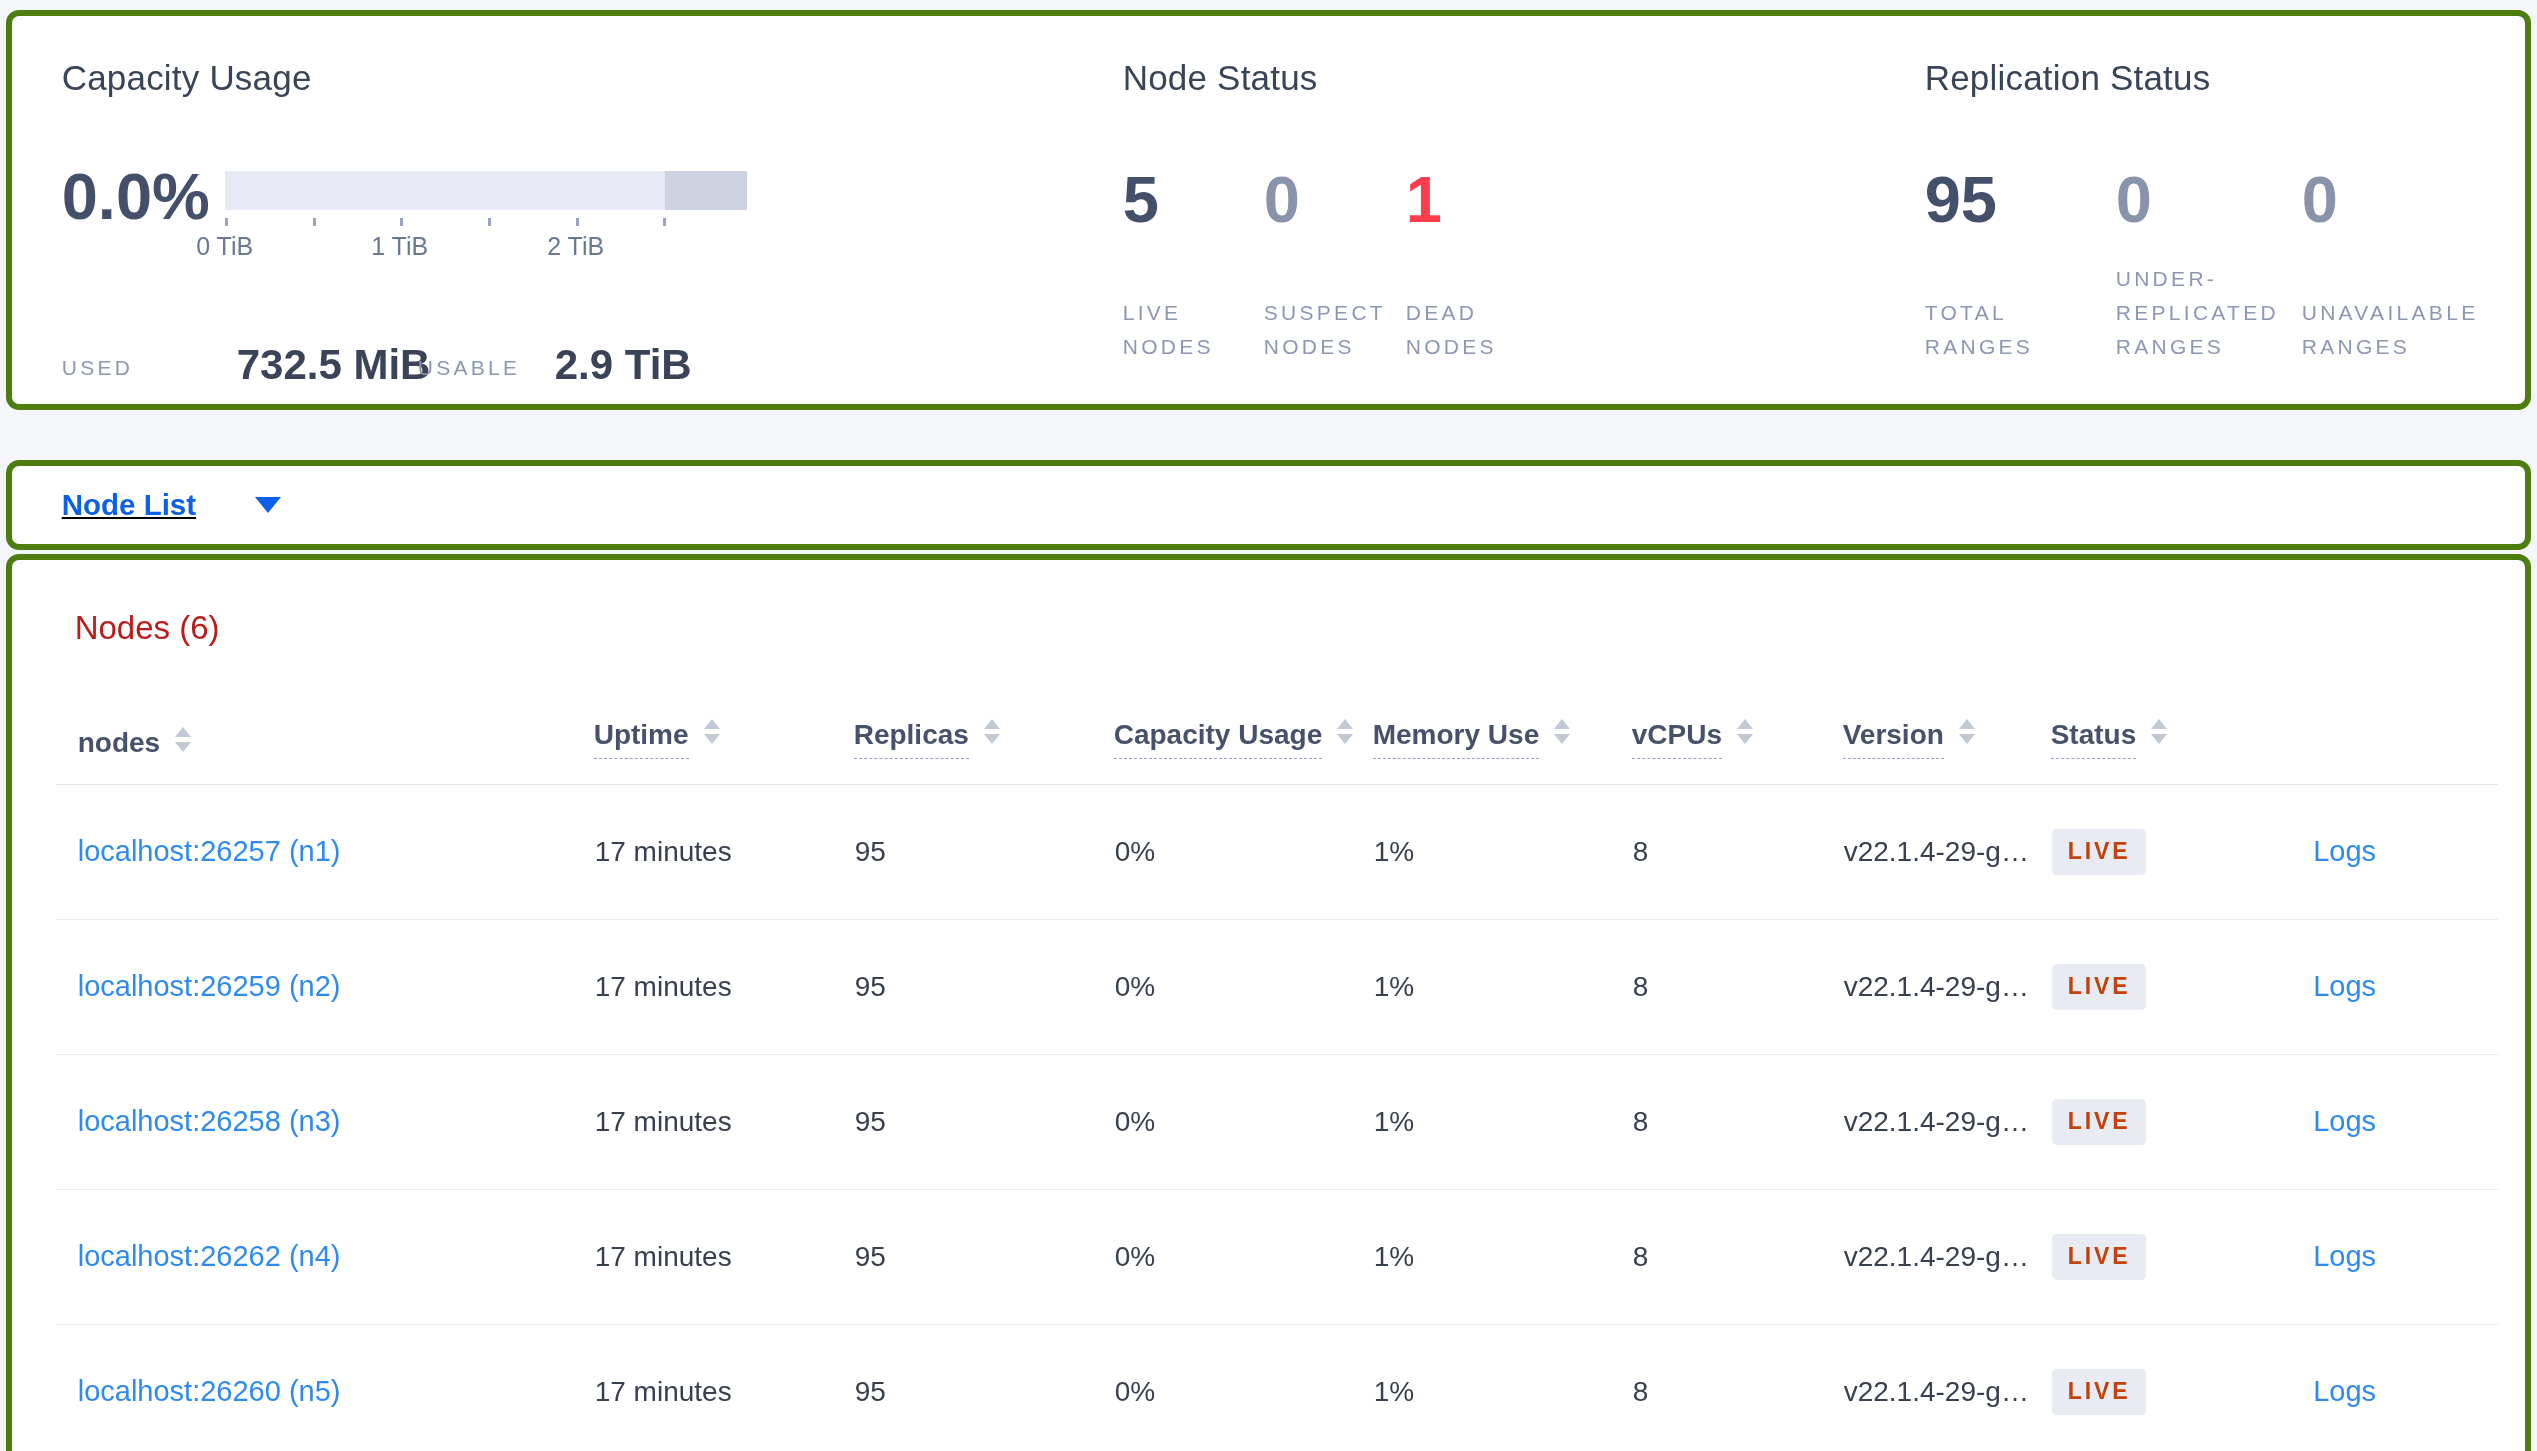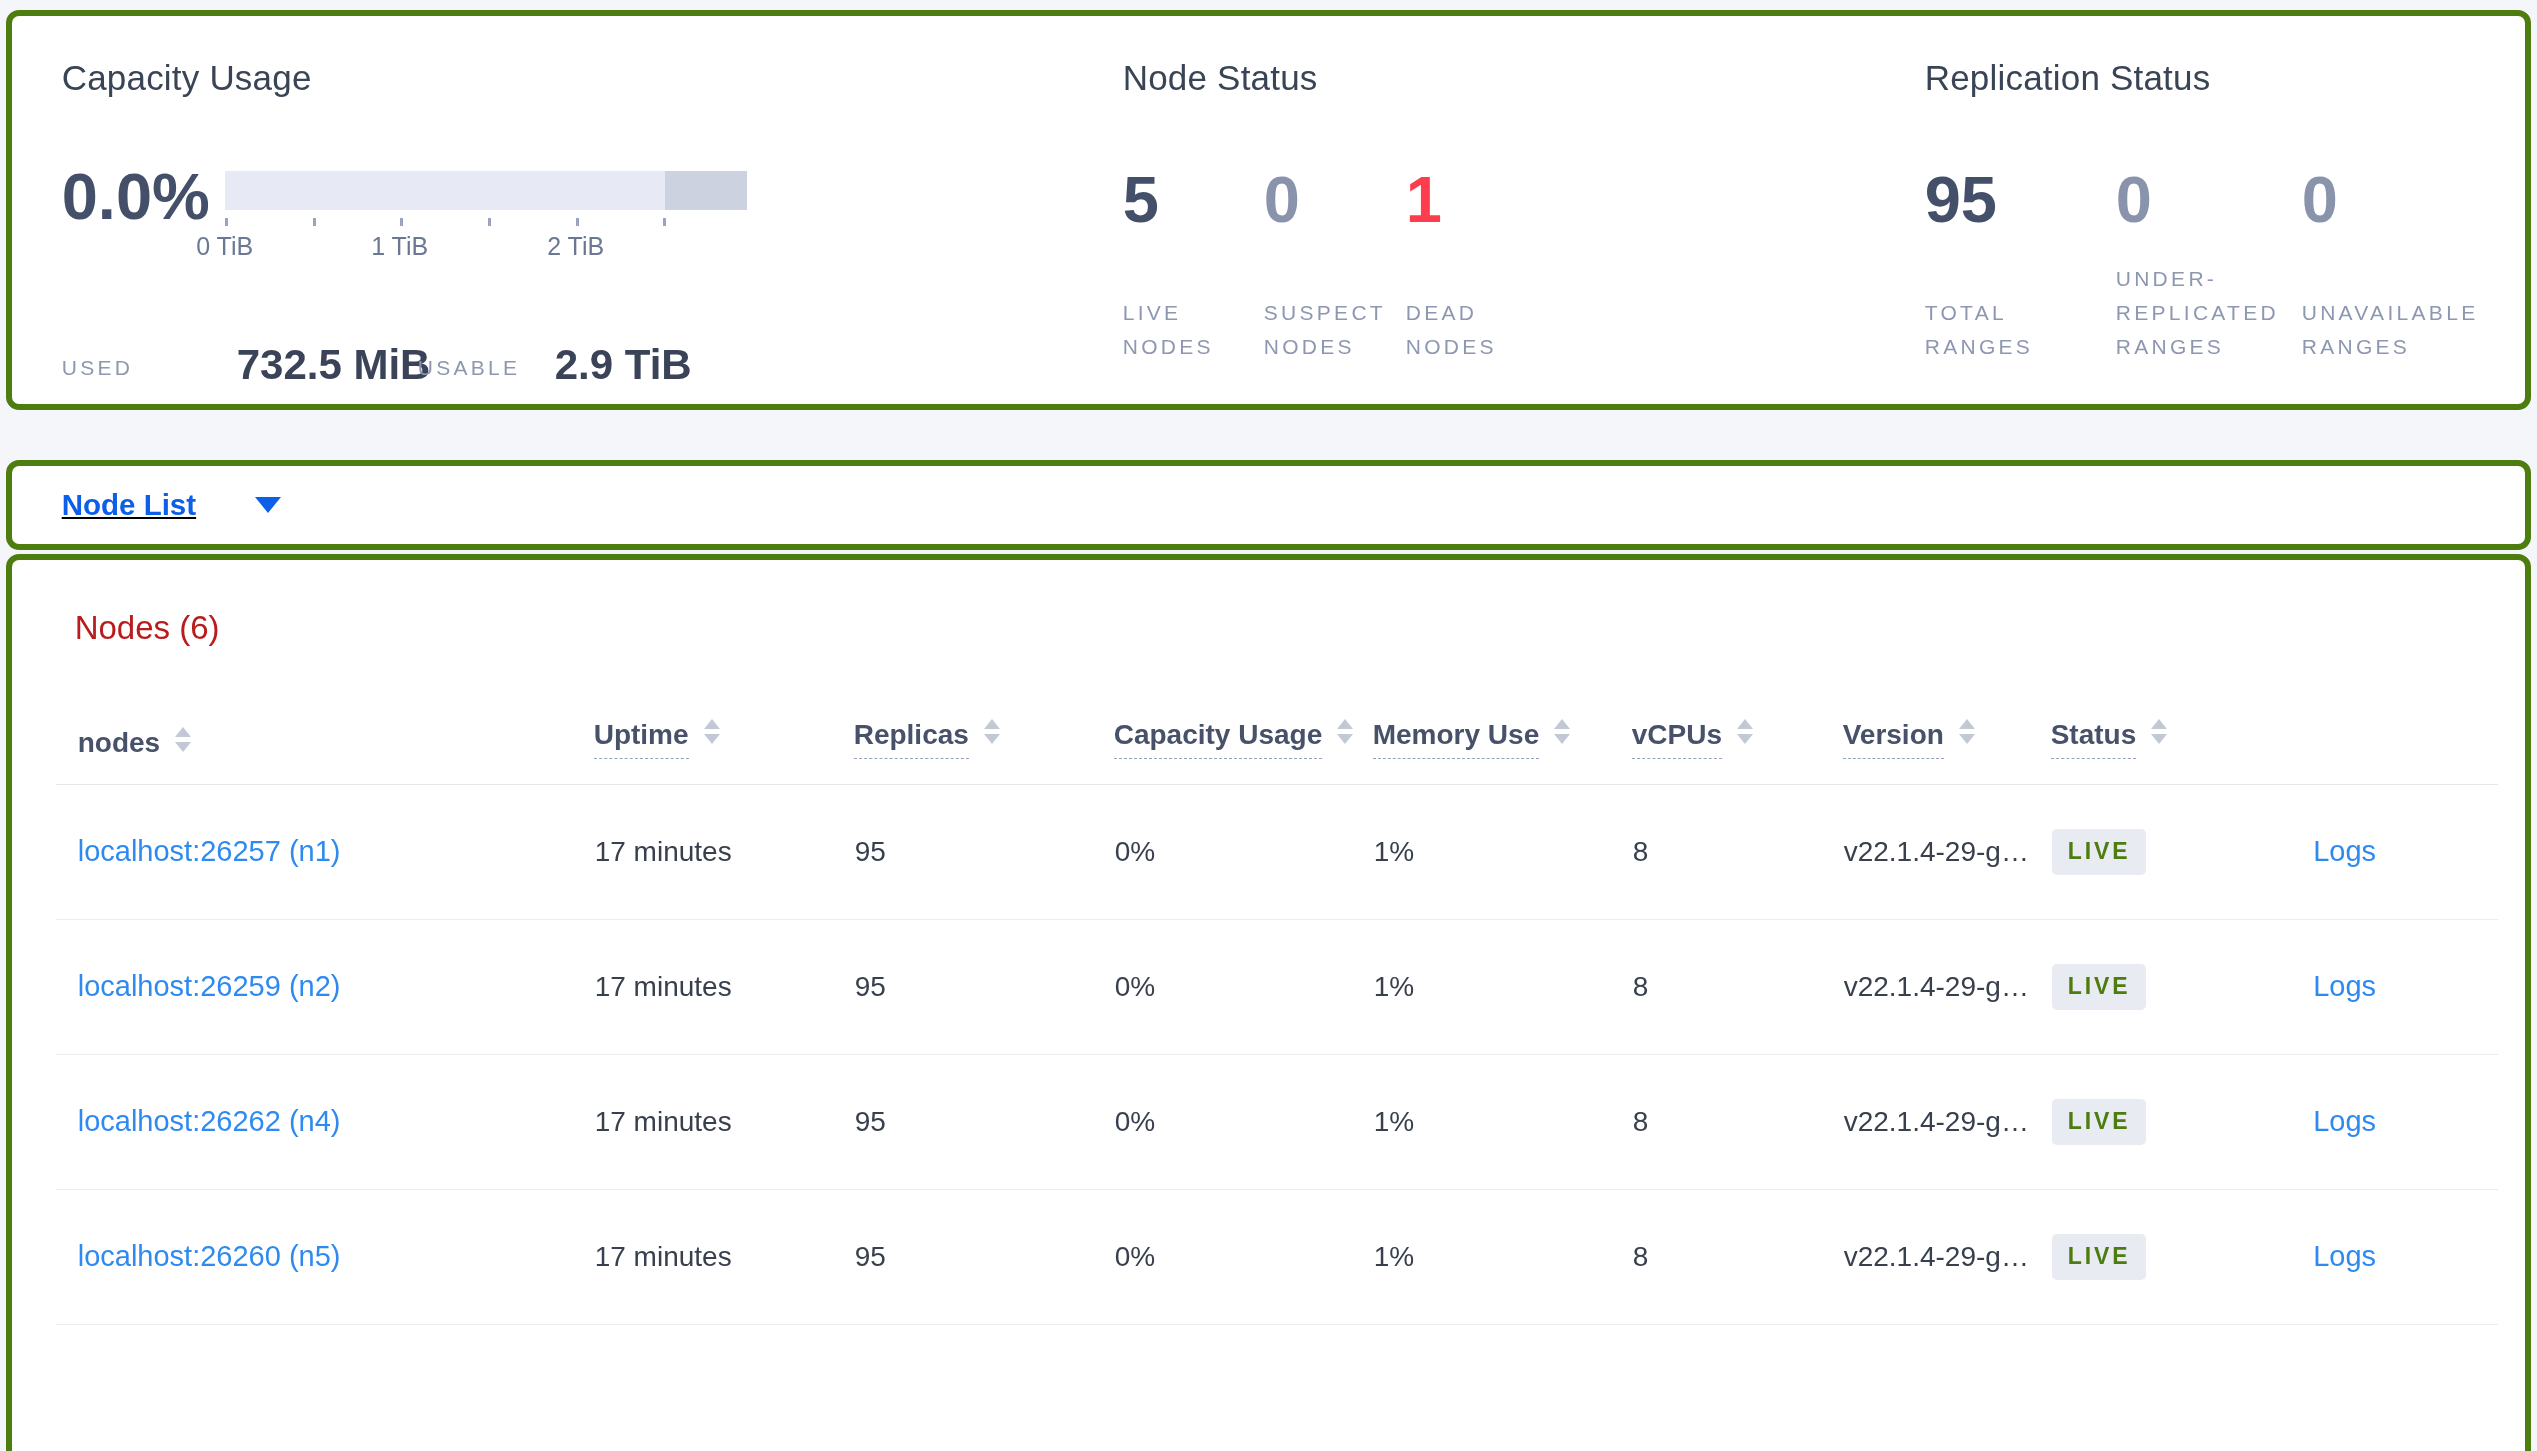--- a/index.html
+++ b/index.html
@@ -98,21 +98,21 @@
   td{
     height:132px;vertical-align:middle;
     font-size:28px;color:#39404d;
     border-bottom:1.9px solid #e9ecf1;white-space:nowrap;overflow:hidden;
   }
   .col-first{padding-left:22px;}
   td.logs-cell{text-align:center;padding-right:51px;}
   a.node-link,a.logs-link{color:#2f8af0;text-decoration:none;font-size:29px;cursor:pointer;}
   .live-badge{
     display:inline-block;padding:9.5px 16px;background:#e8ebf2;border-radius:4.8px;
-    font-size:23px;font-weight:700;letter-spacing:2.9px;color:#4d7c0f;
+    font-size:23px;font-weight:700;letter-spacing:2.9px;color:#c2410c;
   }
 </style>
 </head>
 <body>
 
 <div class="card" id="top-card">
 
   <div class="panel" id="panel-capacity">
     <div class="panel-title">Capacity Usage</div>
     <div class="bignum num-dark" id="cap-pct">0.0%</div>
@@ -228,20 +228,31 @@
             <td>17 minutes</td>
             <td>95</td>
             <td>0%</td>
             <td>1%</td>
             <td>8</td>
             <td>v22.1.4-29-g…</td>
             <td><span class="live-badge">LIVE</span></td>
             <td class="logs-cell"><a class="logs-link">Logs</a></td>
           </tr>
           <tr>
+            <td class="col-first"><a class="node-link">localhost:26258 (n3)</a></td>
+            <td>17 minutes</td>
+            <td>95</td>
+            <td>0%</td>
+            <td>1%</td>
+            <td>8</td>
+            <td>v22.1.4-29-g…</td>
+            <td><span class="live-badge">LIVE</span></td>
+            <td class="logs-cell"><a class="logs-link">Logs</a></td>
+          </tr>
+          <tr>
             <td class="col-first"><a class="node-link">localhost:26262 (n4)</a></td>
             <td>17 minutes</td>
             <td>95</td>
             <td>0%</td>
             <td>1%</td>
             <td>8</td>
             <td>v22.1.4-29-g…</td>
             <td><span class="live-badge">LIVE</span></td>
             <td class="logs-cell"><a class="logs-link">Logs</a></td>
           </tr>

